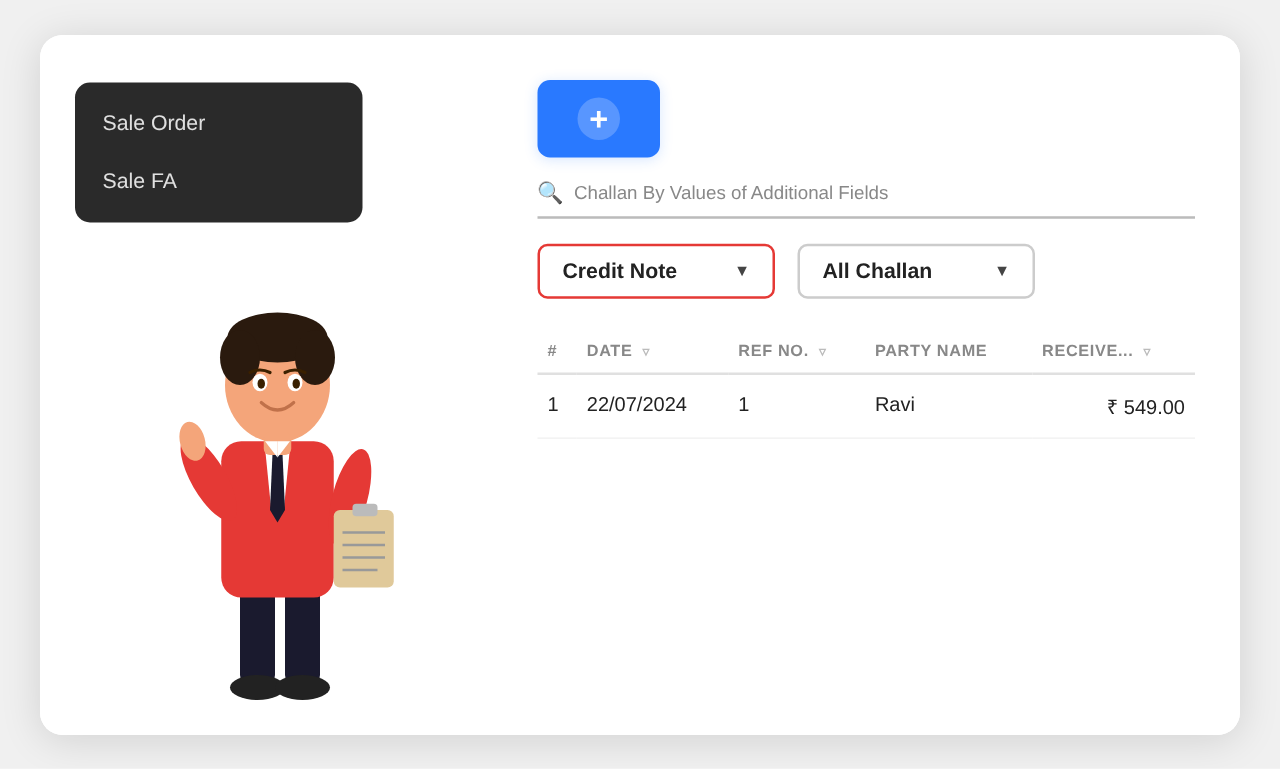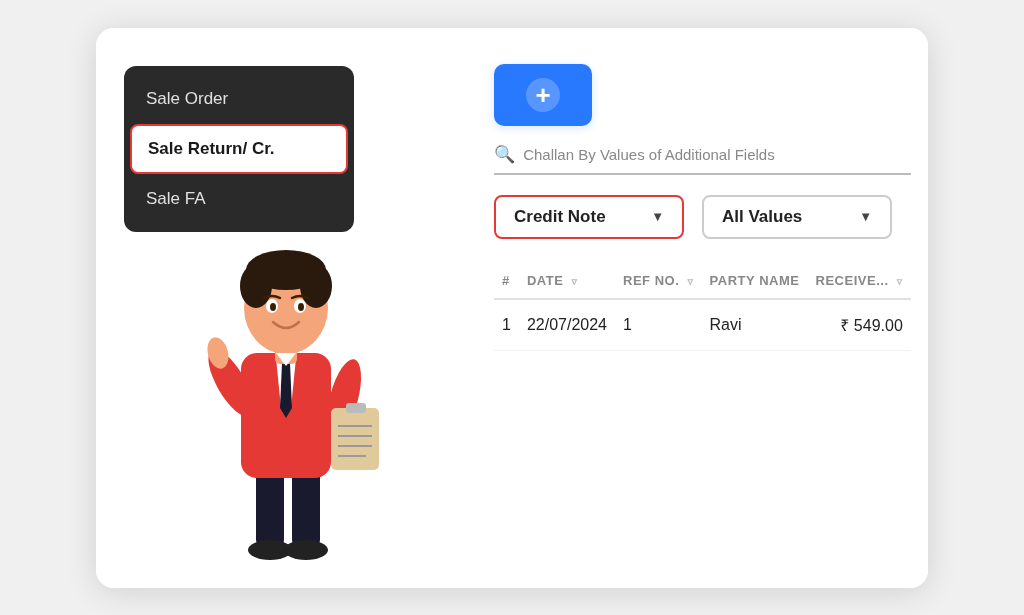--- a/index.html
+++ b/index.html
@@ -7,21 +7,21 @@
       width: 1024px;
       height: 615px;
       background: #f0f0f0;
       display: flex;
       align-items: center;
       justify-content: center;
       font-family: 'Segoe UI', Arial, sans-serif;
       overflow: hidden;
     }
     .card {
-      width: 832px;
+      width: 960px;
       height: 560px;
       background: #fff;
       border-radius: 18px;
       box-shadow: 0 4px 32px rgba(0,0,0,0.13);
       display: flex;
       flex-direction: row;
       align-items: stretch;
       overflow: hidden;
       position: relative;
     }
@@ -190,23 +190,20 @@
 <body>
 
 <div class="card">
 
   <div class="left-panel">
 
     <div class="sidebar-menu">
       <div class="sidebar-item">
         <span>Sale Order</span>
       </div>
-      <div class="sidebar-item active">
-        <span>Sale Return/ Cr.</span>
-      </div>
       <div class="sidebar-item">
         <span>Sale FA</span>
       </div>
     </div>
 
     <div class="character-area">
       <svg viewBox="0 0 220 390" width="220" height="390" xmlns="http://www.w3.org/2000/svg">
 
         <rect x="80" y="270" width="28" height="80" rx="8" fill="#1a1a2e"></rect>
         <rect x="116" y="270" width="28" height="80" rx="8" fill="#1a1a2e"></rect>
@@ -270,21 +267,21 @@
       <span class="search-icon">🔍</span>
       <span>Challan By Values of Additional Fields</span>
     </div>
 
     <div class="dropdown-row">
       <div class="dropdown active">
         <span>Credit Note</span>
         <span class="chevron">▼</span>
       </div>
       <div class="dropdown">
-        <span>All Values</span>
+        <span>All Challan</span>
         <span class="chevron">▼</span>
       </div>
     </div>
 
     <div class="table-area">
       <table>
         <thead>
           <tr>
             <th>
               <span>#</span>

